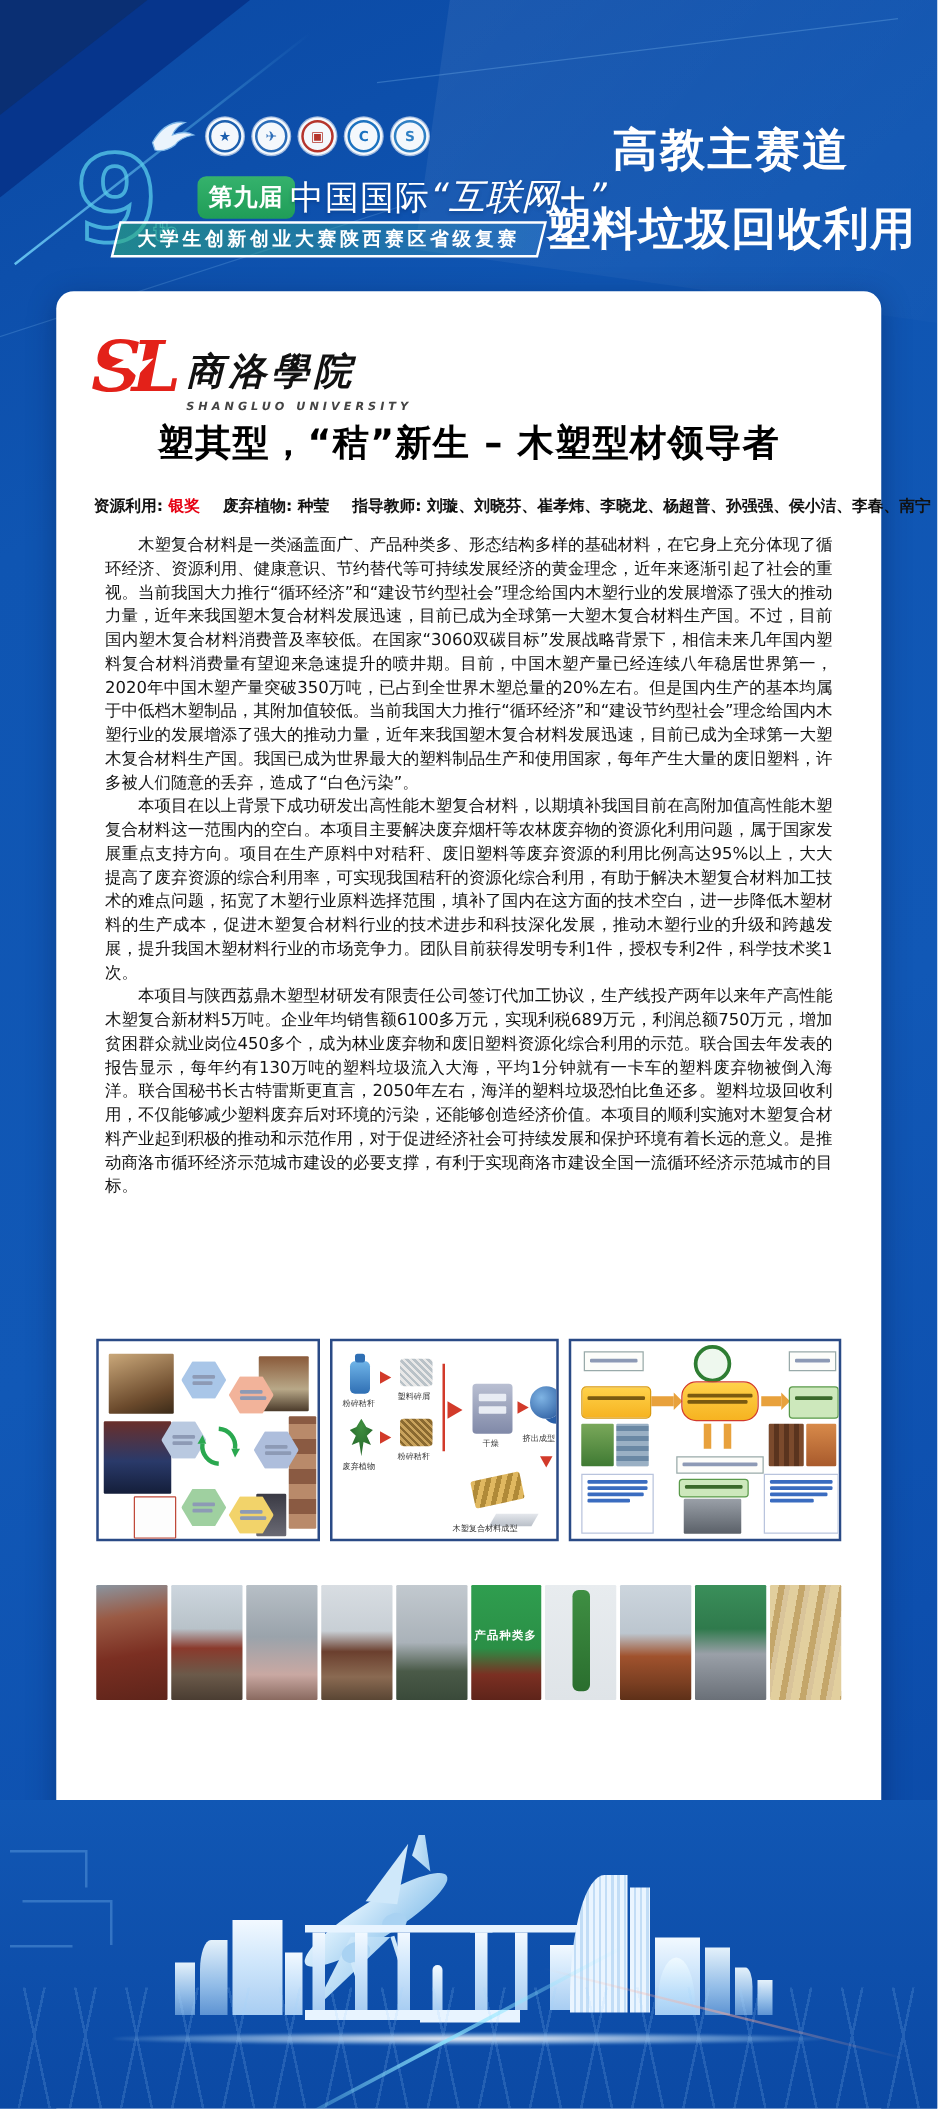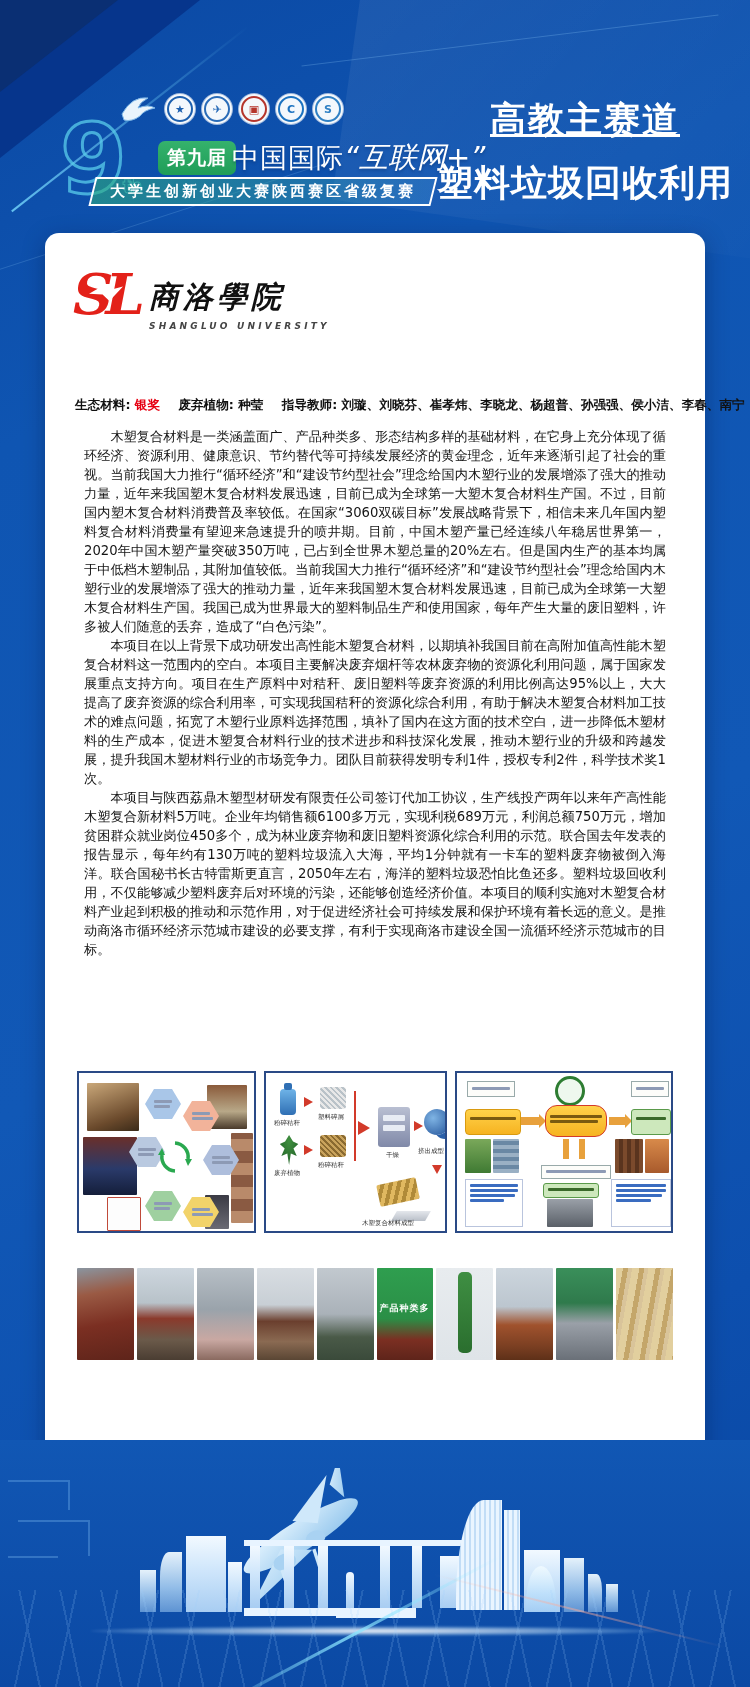--- a/index.html
+++ b/index.html
@@ -36,21 +36,21 @@
   .edition-badge{position:absolute;left:158px;top:141px;background:linear-gradient(180deg,#35b26c,#1f9d58);
     color:#fff;font-size:19px;font-weight:900;padding:4px 9px;border-radius:7px;letter-spacing:1px;}
   .brand-line{position:absolute;left:232px;top:138px;color:#fff;font-weight:400;font-size:27px;letter-spacing:1px;
     text-shadow:0 2px 3px rgba(0,40,100,.4);white-space:nowrap;}
   .brand-line .brand{font-size:29px;font-style:italic;letter-spacing:0;}
   .sub-banner{position:absolute;left:92px;top:177px;transform:skewX(-14deg);
     border:2px solid #fff;background:linear-gradient(90deg,rgba(44,170,125,.6),rgba(70,150,215,.28));
     padding:3px 16px;}
   .sub-banner span{display:block;transform:skewX(14deg);color:#fff;font-size:15px;font-weight:bold;letter-spacing:3px;white-space:nowrap;}
   .track-title{position:absolute;left:420px;top:96px;width:330px;text-align:center;color:#fff;font-weight:900;}
-  .track-title .l1{font-size:36px;letter-spacing:2px;text-decoration:underline;}
+  .track-title .l1{font-size:36px;letter-spacing:2px;}
   .track-title .l2{font-size:36px;letter-spacing:1px;margin-top:14px;}
   
   .card{position:absolute;left:45px;top:233px;width:660px;height:1490px;background:#fff;border-radius:14px;
     box-shadow:0 6px 22px rgba(0,20,60,.35);}
   .univ{position:absolute;left:28px;top:32px;display:flex;align-items:flex-start;gap:10px;}
   .sl-mark{position:relative;width:66px;height:60px;}
   .sl-mark .sl{font-size:56px;font-weight:900;font-style:italic;color:#e32119;line-height:58px;letter-spacing:-8px;
     font-family:"DejaVu Serif","Liberation Serif",serif;}
   .sl-mark .wing{position:absolute;left:16px;top:20px;width:34px;height:16px;background:#fff;
     clip-path:polygon(0 55%,45% 0,55% 35%,100% 10%,60% 100%,40% 60%);}
@@ -189,23 +189,24 @@
       <div class="sl-mark">
         <div class="sl">SL</div>
         <div class="wing"></div>
       </div>
       <div class="univ-names">
         <div class="univ-cn">商洛學院</div>
         <div class="univ-en">SHANGLUO UNIVERSITY</div>
       </div>
     </div>
 
+    <div class="card-title">塑其型，“秸”新生 – 木塑型材领导者</div>
 
     <div class="meta">
-      <span>生态材料:</span>
+      <span>资源利用:</span>
       <span class="red">银奖</span><span class="gap"></span>
       <span>废弃植物:</span>
       <span>种莹</span><span class="gap"></span>
       <span>指导教师:</span>
       <span>刘璇、刘晓芬、崔孝炜、李晓龙、杨超普、孙强强、侯小洁、李春、南宁</span>
     </div>
 
     <div class="body-text">
       <p>木塑复合材料是一类涵盖面广、产品种类多、形态结构多样的基础材料，在它身上充分体现了循环经济、资源利用、健康意识、节约替代等可持续发展经济的黄金理念，近年来逐渐引起了社会的重视。当前我国大力推行“循环经济”和“建设节约型社会”理念给国内木塑行业的发展增添了强大的推动力量，近年来我国塑木复合材料发展迅速，目前已成为全球第一大塑木复合材料生产国。不过，目前国内塑木复合材料消费普及率较低。在国家“3060双碳目标”发展战略背景下，相信未来几年国内塑料复合材料消费量有望迎来急速提升的喷井期。目前，中国木塑产量已经连续八年稳居世界第一，2020年中国木塑产量突破350万吨，已占到全世界木塑总量的20%左右。但是国内生产的基本均属于中低档木塑制品，其附加值较低。当前我国大力推行“循环经济”和“建设节约型社会”理念给国内木塑行业的发展增添了强大的推动力量，近年来我国塑木复合材料发展迅速，目前已成为全球第一大塑木复合材料生产国。我国已成为世界最大的塑料制品生产和使用国家，每年产生大量的废旧塑料，许多被人们随意的丢弃，造成了“白色污染”。</p>
       <p>本项目在以上背景下成功研发出高性能木塑复合材料，以期填补我国目前在高附加值高性能木塑复合材料这一范围内的空白。本项目主要解决废弃烟杆等农林废弃物的资源化利用问题，属于国家发展重点支持方向。项目在生产原料中对秸秆、废旧塑料等废弃资源的利用比例高达95%以上，大大提高了废弃资源的综合利用率，可实现我国秸秆的资源化综合利用，有助于解决木塑复合材料加工技术的难点问题，拓宽了木塑行业原料选择范围，填补了国内在这方面的技术空白，进一步降低木塑材料的生产成本，促进木塑复合材料行业的技术进步和科技深化发展，推动木塑行业的升级和跨越发展，提升我国木塑材料行业的市场竞争力。团队目前获得发明专利1件，授权专利2件，科学技术奖1次。</p>

